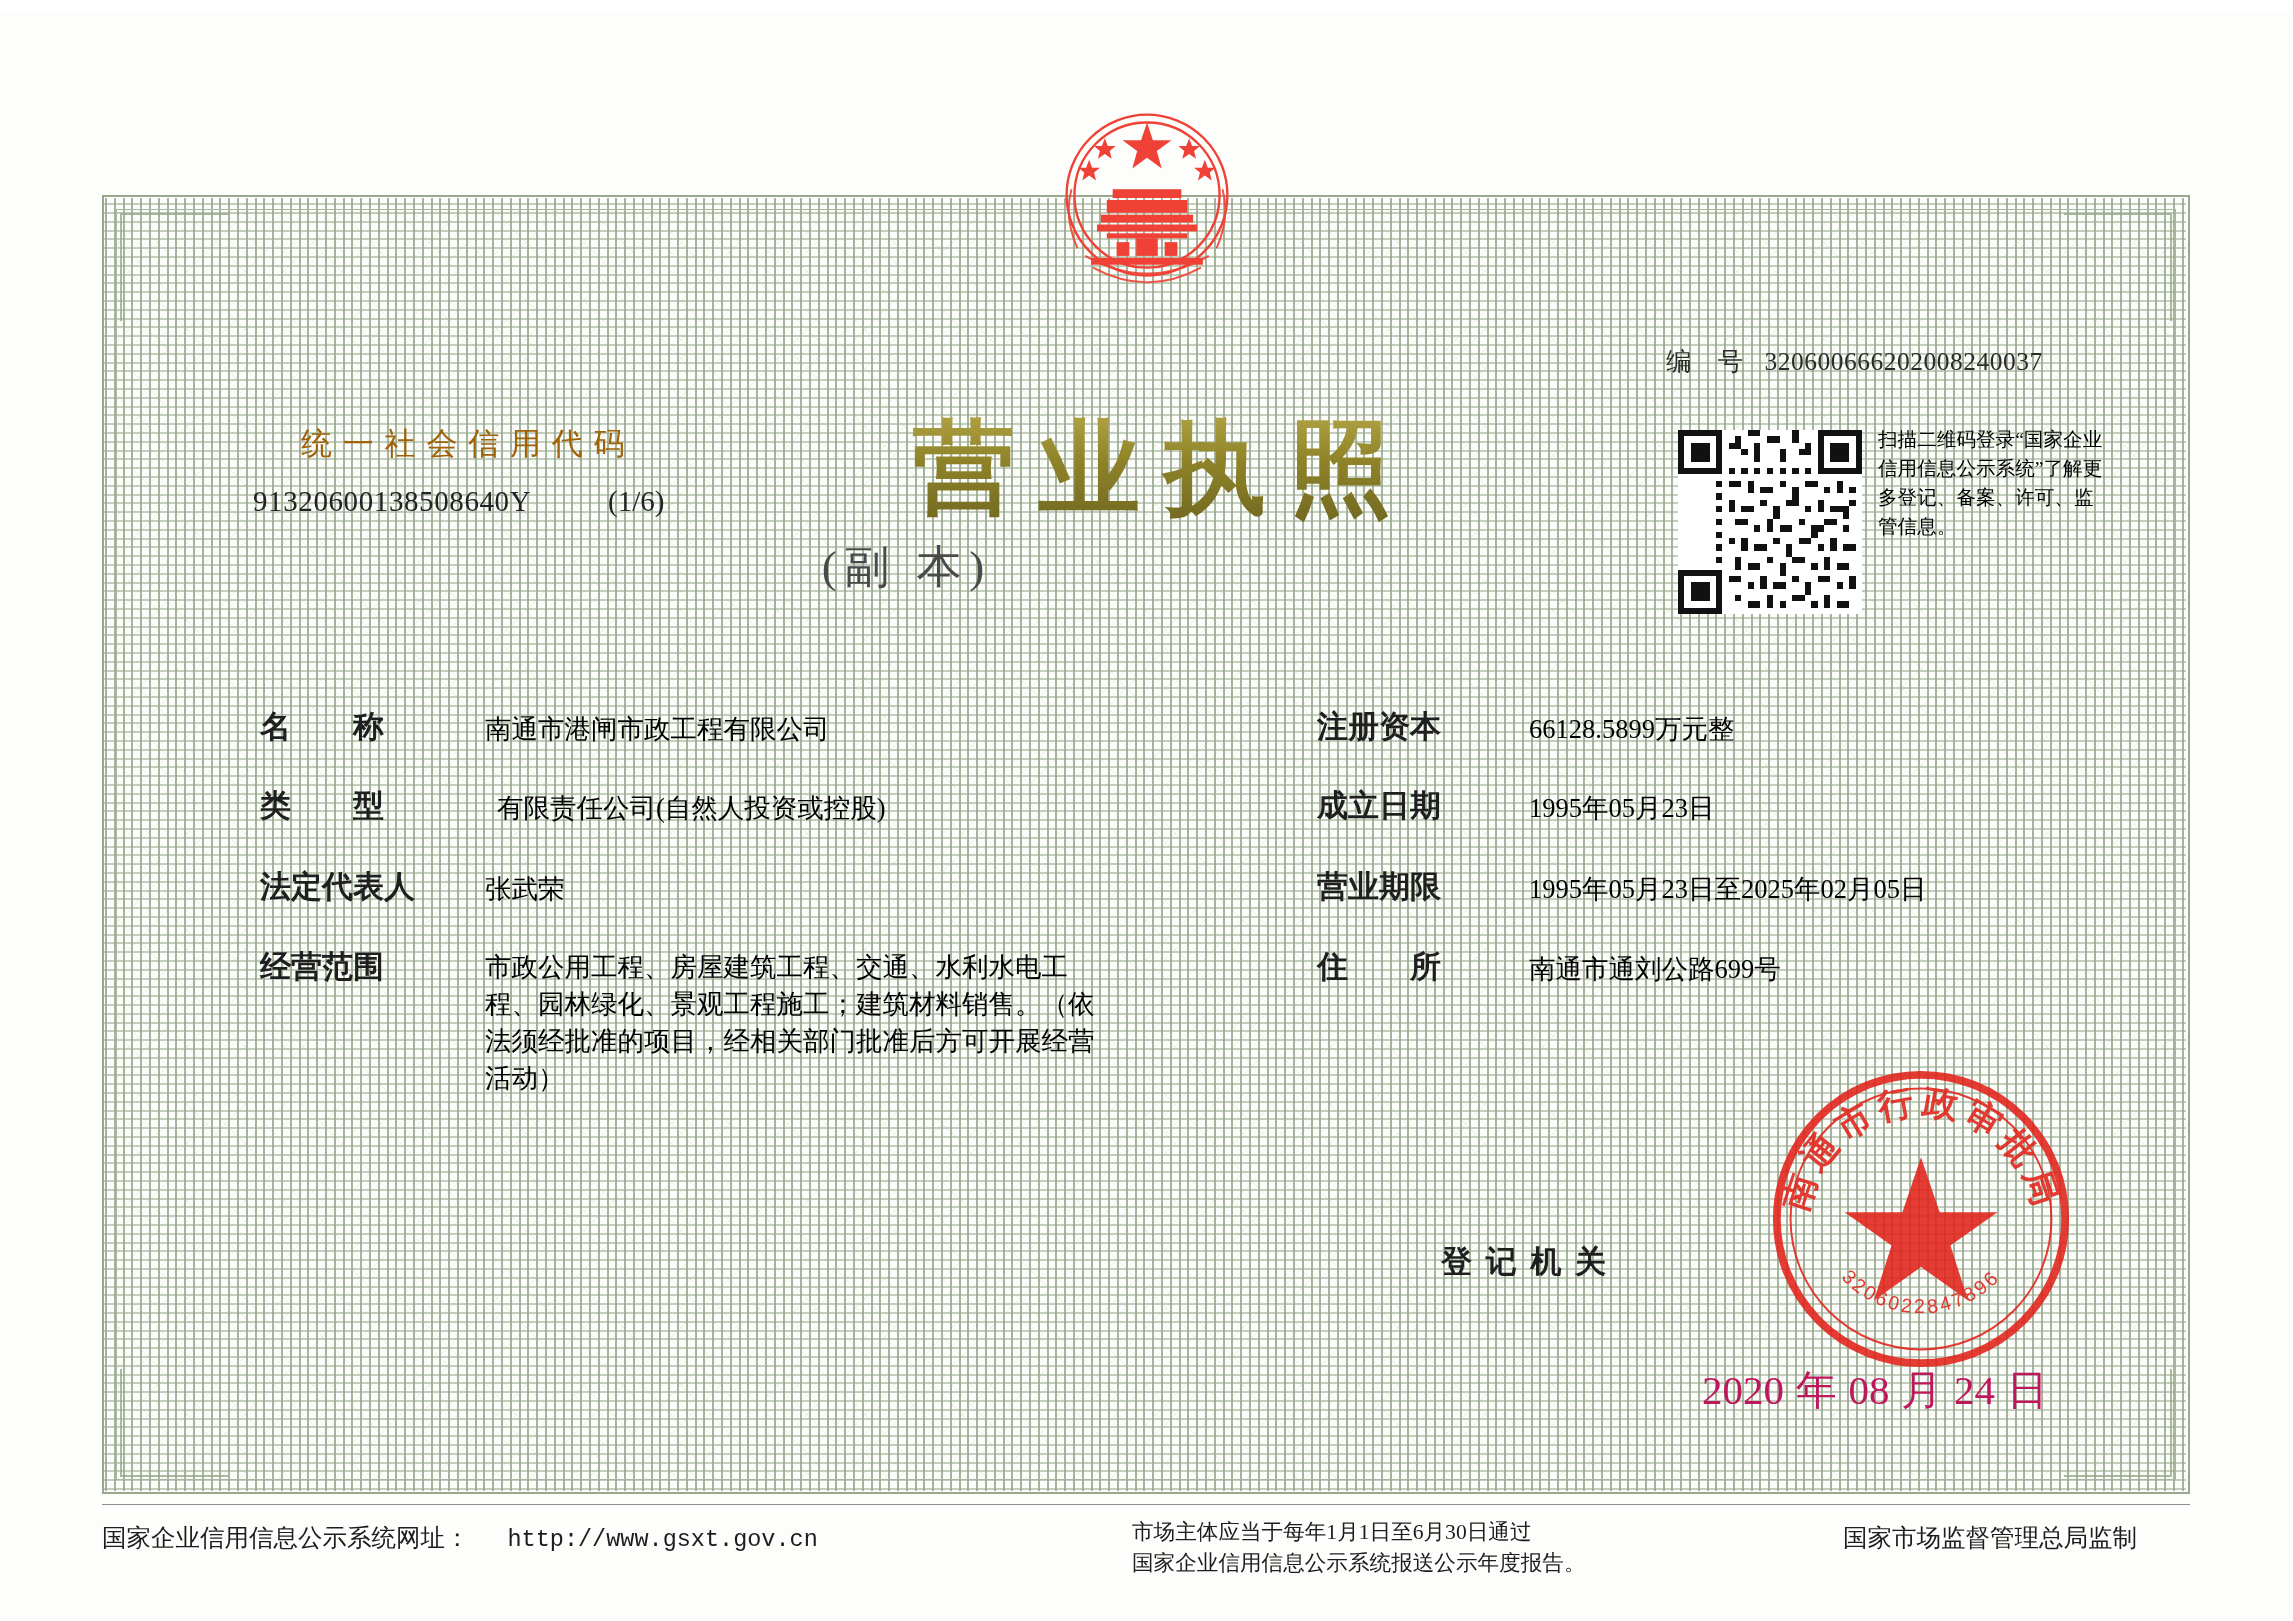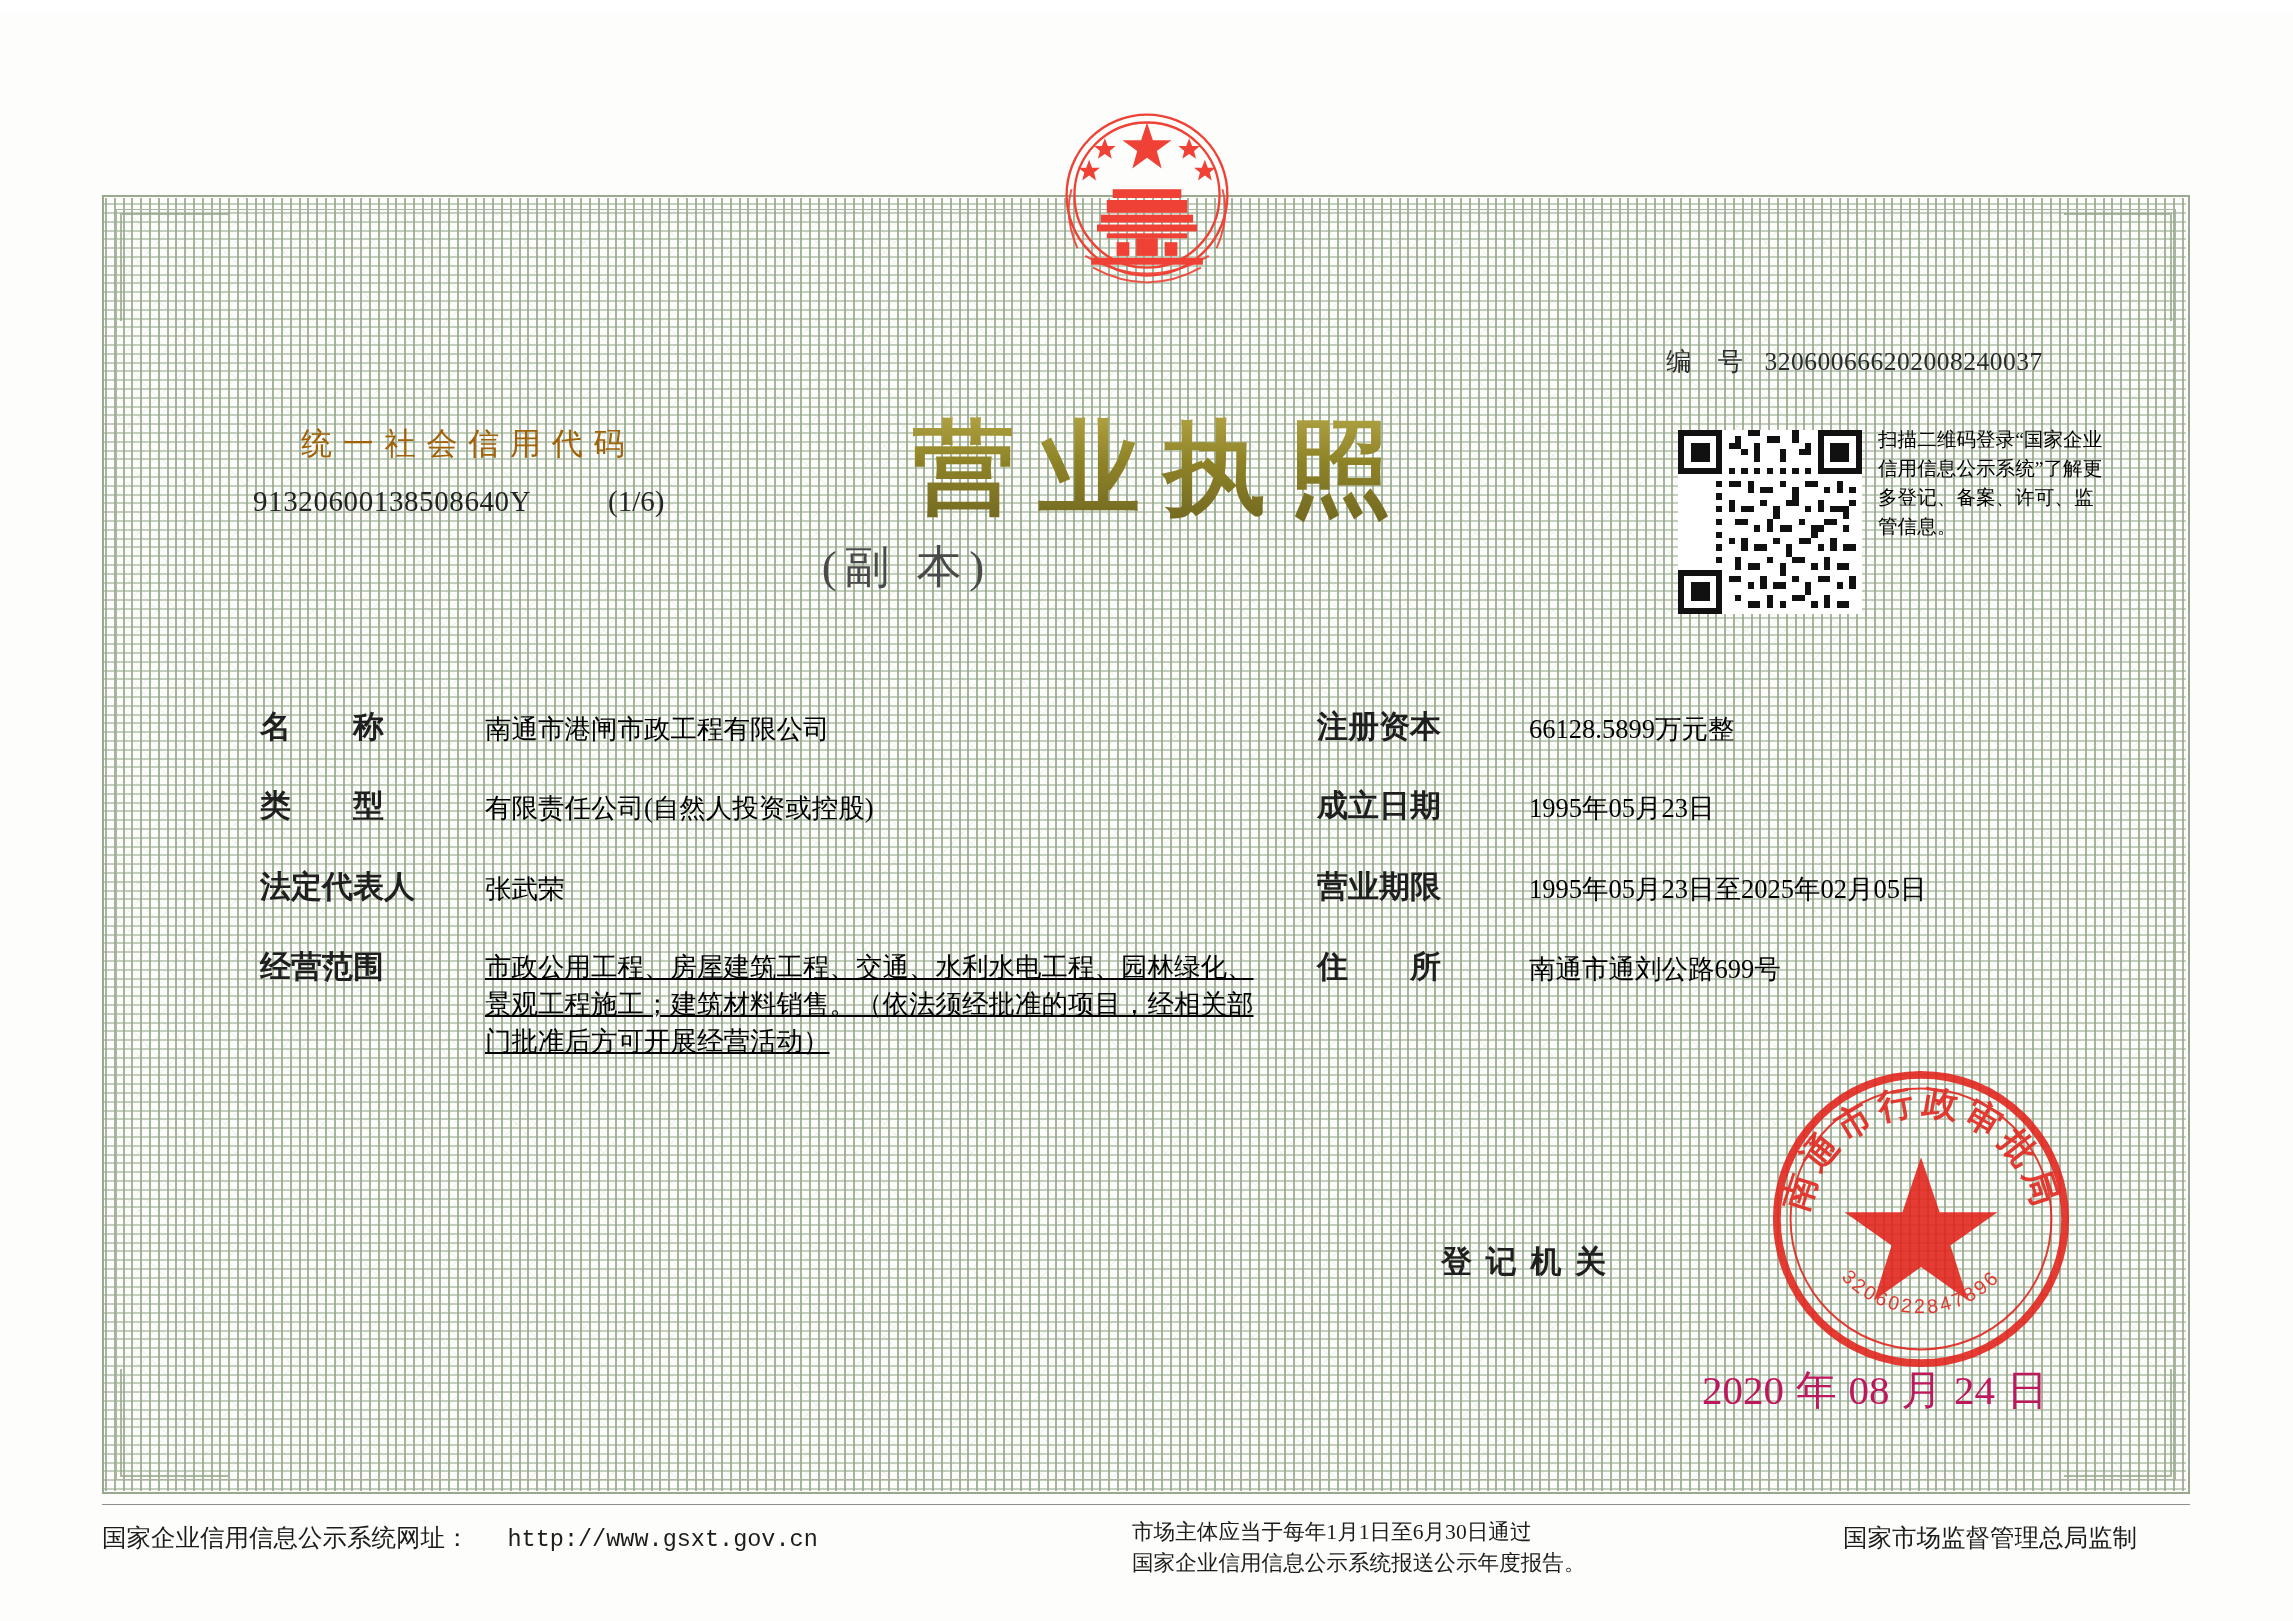--- a/index.html
+++ b/index.html
@@ -200,29 +200,28 @@
   }
   .field-value {
     position: absolute;
     font-size: 26.5px;
     color: #000000;
     white-space: nowrap;
   }
   .field-value.multiline {
     white-space: normal;
     line-height: 37px;
-    width: 774px;
-    text-decoration: underline;
+    width: 634px;
   }
 
   
   #lbl-name   { left: 260px; top: 693px; }
   #val-name   { left: 485px; top: 698px; }
   #lbl-type   { left: 260px; top: 772px; }
-  #val-type   { left: 485px; top: 777px; }
+  #val-type   { left: 485px; top: 777px; padding-left: 12px; }
   #lbl-legal  { left: 260px; top: 853px; }
   #val-legal  { left: 485px; top: 858px; }
   #lbl-scope  { left: 260px; top: 933px; }
   #val-scope  { left: 485px; top: 936px; }
 
   
   #lbl-capital { left: 1317px; top: 693px; }
   #val-capital { left: 1529px; top: 698px; }
   #lbl-founded { left: 1317px; top: 772px; }
   #val-founded { left: 1529px; top: 777px; }

